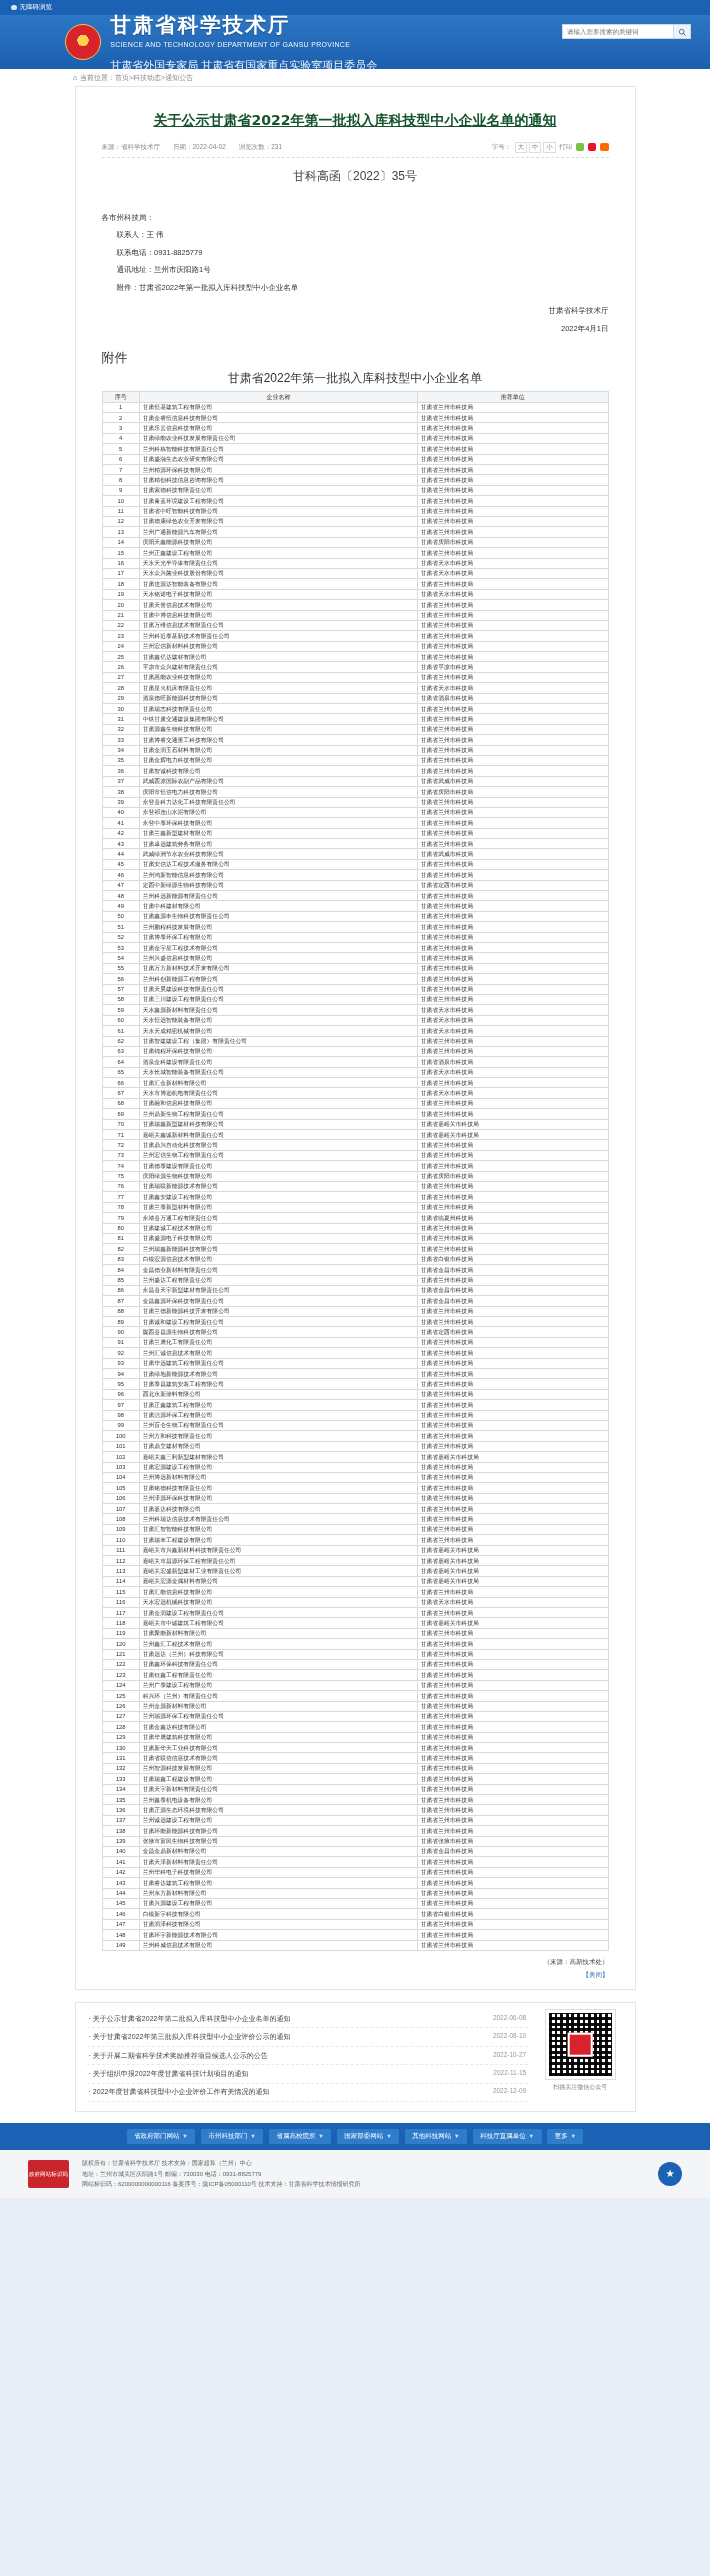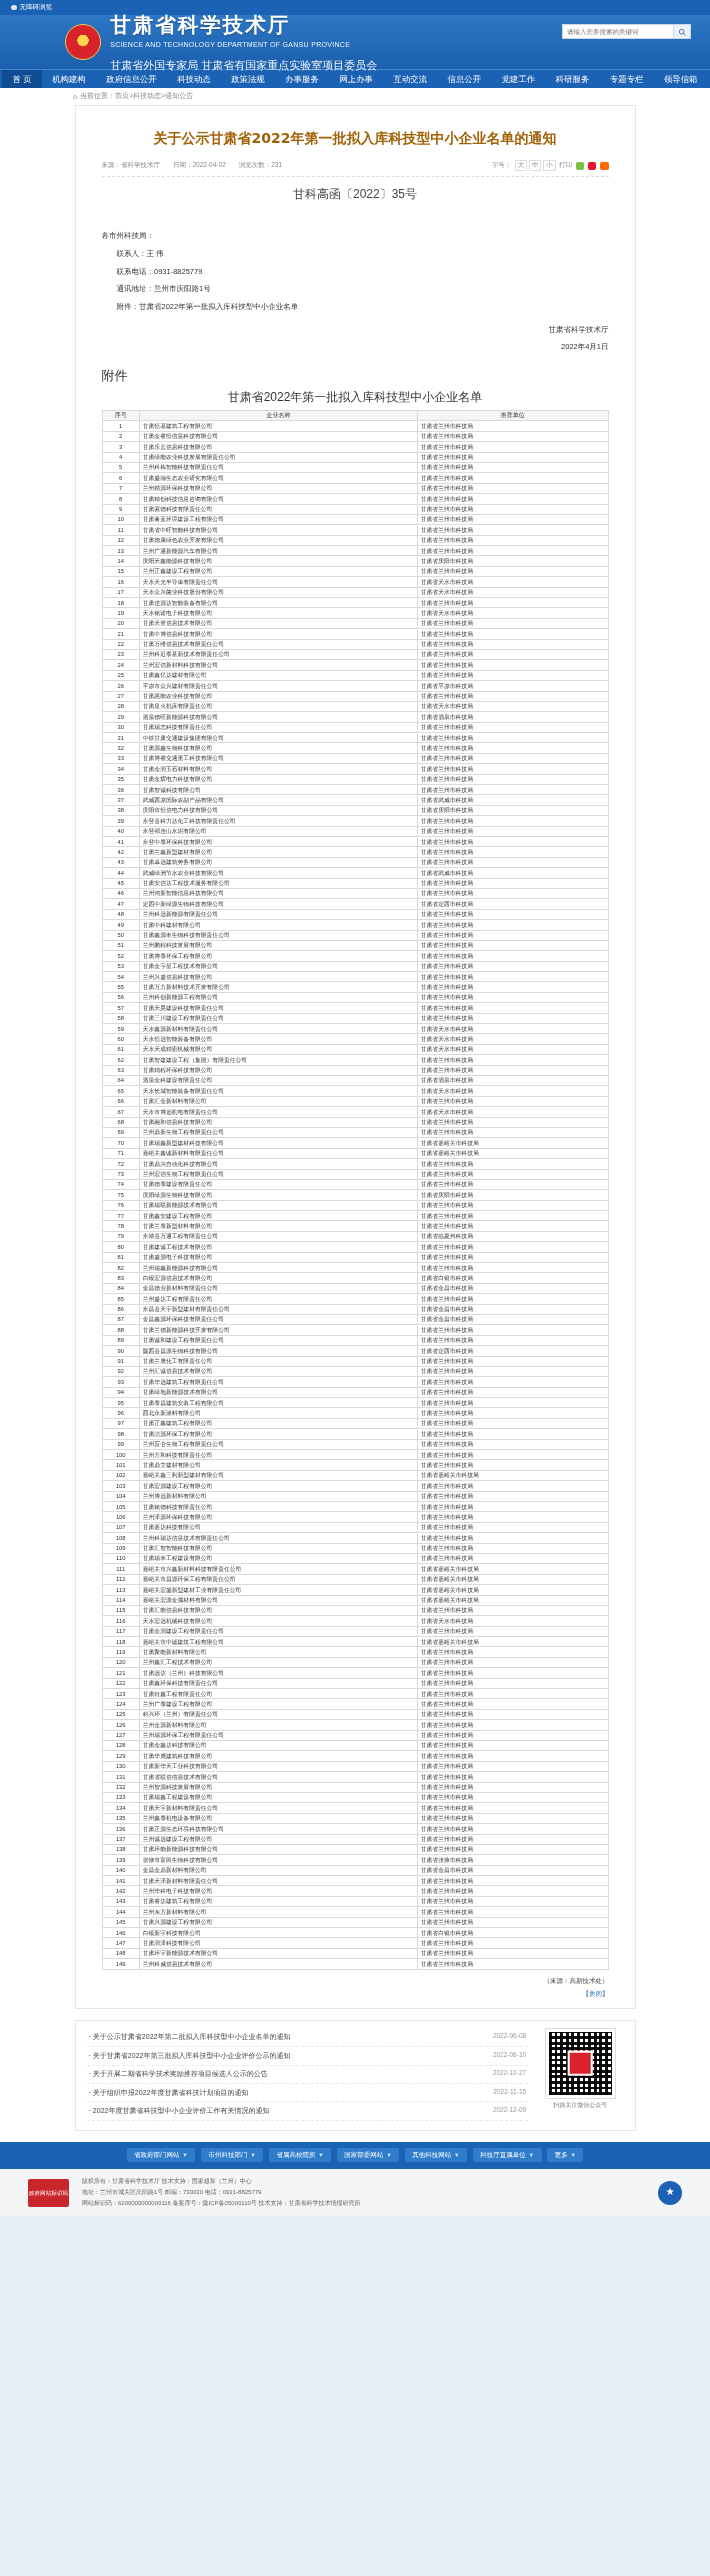--- a/index.html
+++ b/index.html
@@ -86,23 +86,24 @@
   .crumb .home-ic { color:#1b62b5; margin-right:2.8px; }
   .crumb a { color:#888; text-decoration:none; }
 
   
   .card {
     width:561px; margin:0 auto; background:#fff;
     border:0.9px solid #e2e6ea;
     padding:17px 26px 9.3px 26px;
   }
   .doc-title {
-    text-align:center; font-size:14px; font-weight:bold; color:#a16207;
+    text-align:center; font-size:14px; font-weight:bold; color:#14532d;
     line-height:1.5; padding:5.6px 9.3px 11.2px;
     font-family:"DejaVu Sans", sans-serif;
+    text-decoration:underline;
   }
   .meta {
     display:flex; align-items:center; justify-content:space-between;
     border-bottom:0.9px dashed #dcdcdc; padding-bottom:4.7px; margin-bottom:9.3px;
     font-size:6.5px; color:#888;
   }
   .meta-left { display:flex; gap:13px; }
   .meta-right { display:flex; align-items:center; gap:3.7px; }
   .meta-right .fsz { display:flex; gap:1.9px; }
   .fsz span { border:0.9px solid #ddd; padding:0 1.9px; cursor:pointer;}
@@ -218,35 +219,20 @@
       <input class="search-input" placeholder="请输入您要搜索的关键词" style="">
       <div class="search-btn">
         <svg width="8.4" height="8.4" viewBox="0 0 16 16">
             <circle cx="7" cy="7" r="4.5" fill="none" stroke="#1b62b5" stroke-width="1.6"></circle>
             <line x1="10.3" y1="10.3" x2="14.5" y2="14.5" stroke="#1b62b5" stroke-width="1.8"></line>
           </svg>
       </div>
     </div>
   </div>
 
-  <div class="nav">
-    <a class="active">首 页</a>
-    <a>机构建构</a>
-    <a>政府信息公开</a>
-    <a>科技动态</a>
-    <a>政策法规</a>
-    <a>办事服务</a>
-    <a>网上办事</a>
-    <a>互动交流</a>
-    <a>信息公开</a>
-    <a>党建工作</a>
-    <a>科研服务</a>
-    <a>专题专栏</a>
-    <a>领导信箱</a>
-  </div>
 
   <div class="crumb">
     <span class="home-ic">⌂</span>
     <a>当前位置：首页&gt;科技动态&gt;通知公告</a>
   </div>
 
   <div class="card">
 
     <div class="doc-title">关于公示甘肃省2022年第一批拟入库科技型中小企业名单的通知</div>
 

